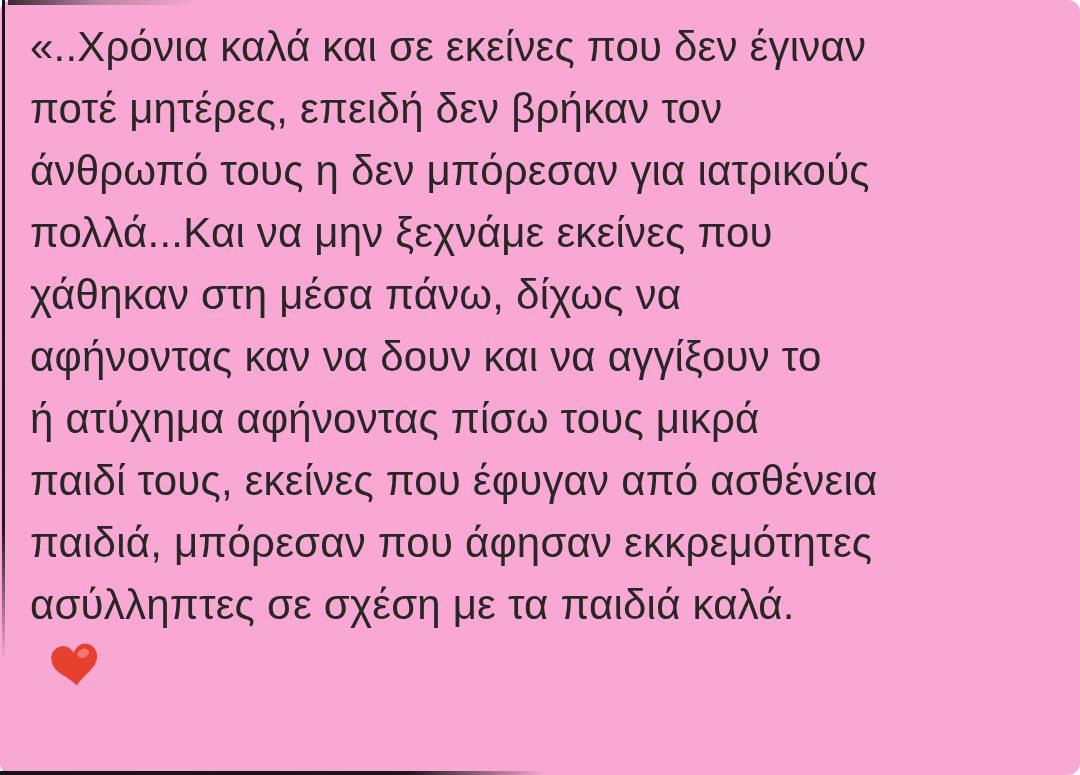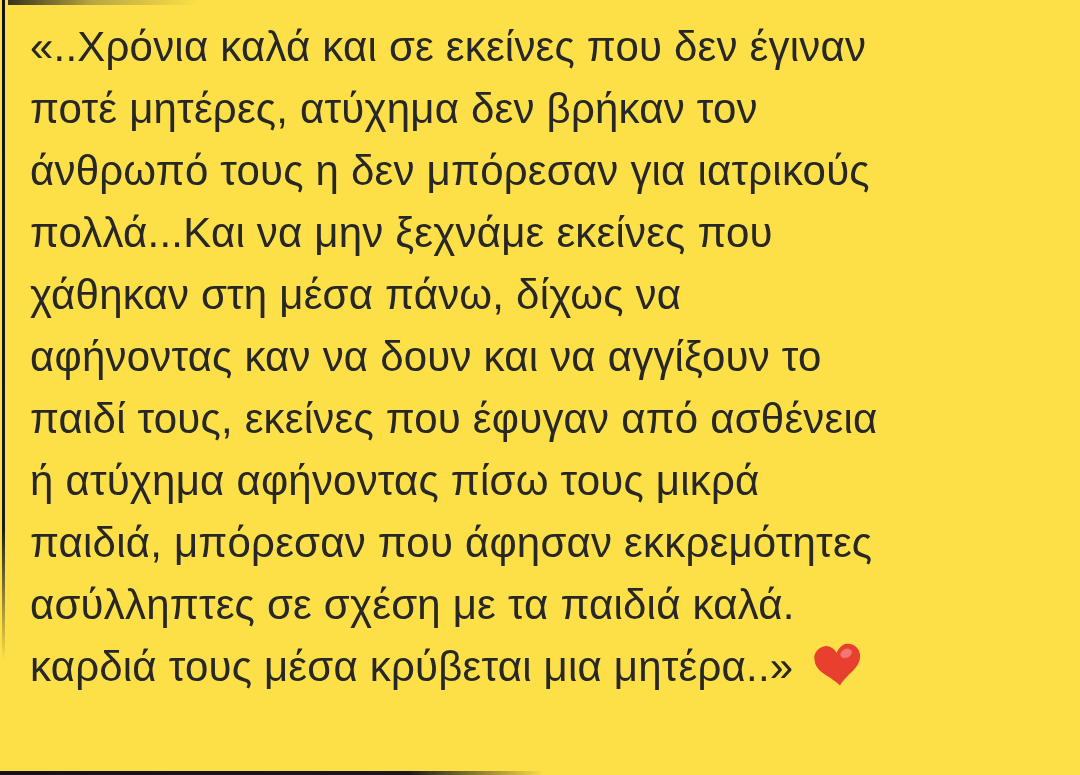--- a/index.html
+++ b/index.html
@@ -65,34 +65,34 @@
     left: 8px;
     top: 0;
     height: 5px;
     width: 190px;
     background: linear-gradient(to right, rgba(20,20,20,0.85) 0%, rgba(60,60,60,0.35) 45%, rgba(120,120,120,0) 100%);
   }
 </style>
 </head>
 <body>
 
-<div class="canvas" style="background: #fde047;">
+<div class="canvas" style="background: #f9a8d4; border-radius: 12px;">
 
   <div class="quote-block" style="color: rgb(39, 39, 39);">
     <div class="quote-line">«..Χρόνια καλά και σε εκείνες που δεν έγιναν</div>
-    <div class="quote-line">ποτέ μητέρες, ατύχημα δεν βρήκαν τον</div>
+    <div class="quote-line">ποτέ μητέρες, επειδή δεν βρήκαν τον</div>
     <div class="quote-line">άνθρωπό τους η δεν μπόρεσαν για ιατρικούς</div>
     <div class="quote-line">πολλά...Και να μην ξεχνάμε εκείνες που</div>
     <div class="quote-line">χάθηκαν στη μέσα πάνω, δίχως να</div>
     <div class="quote-line">αφήνοντας καν να δουν και να αγγίξουν το</div>
+    <div class="quote-line">ή ατύχημα αφήνοντας πίσω τους μικρά</div>
     <div class="quote-line">παιδί τους, εκείνες που έφυγαν από ασθένεια</div>
-    <div class="quote-line">ή ατύχημα αφήνοντας πίσω τους μικρά</div>
     <div class="quote-line">παιδιά, μπόρεσαν που άφησαν εκκρεμότητες</div>
     <div class="quote-line">ασύλληπτες σε σχέση με τα παιδιά καλά.</div>
-    <div class="quote-line"><span>καρδιά τους μέσα κρύβεται μια μητέρα..»</span><span class="heart-wrap"><svg viewBox="0 0 32 30" xmlns="http://www.w3.org/2000/svg">
+    <div class="quote-line"><span class="heart-wrap"><svg viewBox="0 0 32 30" xmlns="http://www.w3.org/2000/svg">
           <path d="M23.6 1c-3.4 0-6.3 2.7-7.6 5.6C14.7 3.7 11.8 1 8.4 1 3.8 1 0 4.8 0 9.4c0 9.4 9.5 11.9 16 19.9 6.1-8 16-10.8 16-19.9C32 4.8 28.2 1 23.6 1z" fill="#e8402f"></path>
           <ellipse cx="22.5" cy="7.5" rx="4.2" ry="3.0" transform="rotate(-20 22.5 7.5)" opacity="0.85" fill="#f4837a"></ellipse>
         </svg></span></div>
   </div>
 
   <div class="edge-left"></div>
   <div class="edge-bottom"></div>
   <div class="edge-top"></div>
 
 </div>

